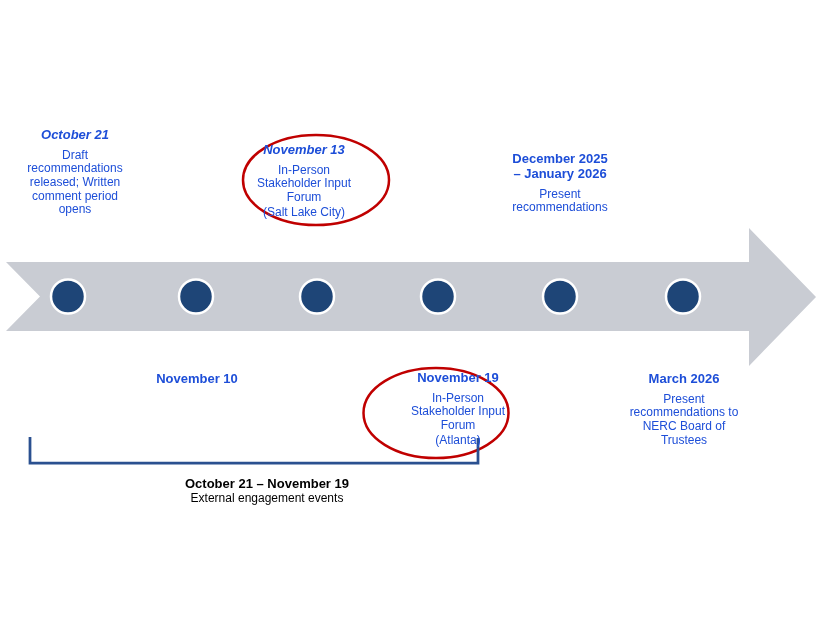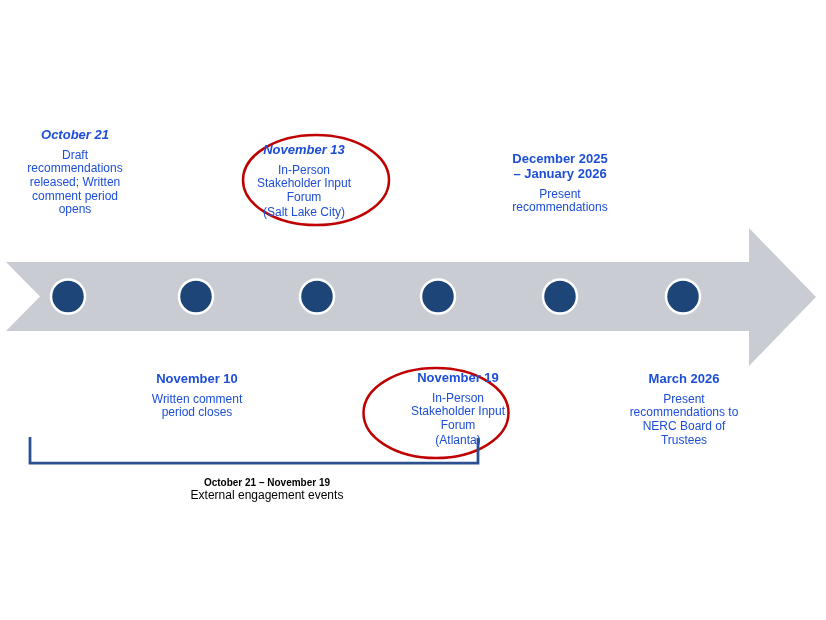--- a/index.html
+++ b/index.html
@@ -59,21 +59,21 @@
 
   #ev-feb   { left: 624px; top: 372px; width: 120px; }
   #ev-feb .desc { width: 112px; }
 
   #bracket-label {
     position: absolute;
     left: 147px; top: 477px; width: 240px;
     text-align: center;
     color: #000000;
   }
-  #bracket-label .b-title { font-size: 10px; font-weight: bold; line-height: 1.15; }
+  #bracket-label .b-title { font-size: 13px; font-weight: bold; line-height: 1.15; }
   #bracket-label .b-sub   { font-size: 12px; line-height: 1.15; }
 </style>
 </head>
 <body>
 
 <div id="canvas">
 
   <svg id="shapes" width="826" height="620" viewBox="0 0 826 620">
 
     <polygon points="6,262 749,262 749,228 816,297 749,366 749,331 6,331 40,296.5" fill="#c9ccd3"></polygon>
@@ -93,21 +93,20 @@
     <path d="M30,437 L30,463 L478,463 L478,438" fill="none" stroke-width="2.75" stroke="#2a5090"></path>
   </svg>
 
   <div class="event italic" id="ev-oct21">
     <div class="date">October 21</div>
     <div class="desc">Draft recommendations released; Written comment period opens</div>
   </div>
 
   <div class="event" id="ev-nov10">
     <div class="date">November 10</div>
-    <div class="desc">Written comment period closes</div>
   </div>
 
   <div class="event italic" id="ev-nov13">
     <div class="date">November 13</div>
     <div class="desc">In-Person Stakeholder Input Forum</div>
     <div class="loc">(Salt Lake City)</div>
   </div>
 
   <div class="event" id="ev-nov19">
     <div class="date">November 19</div>

